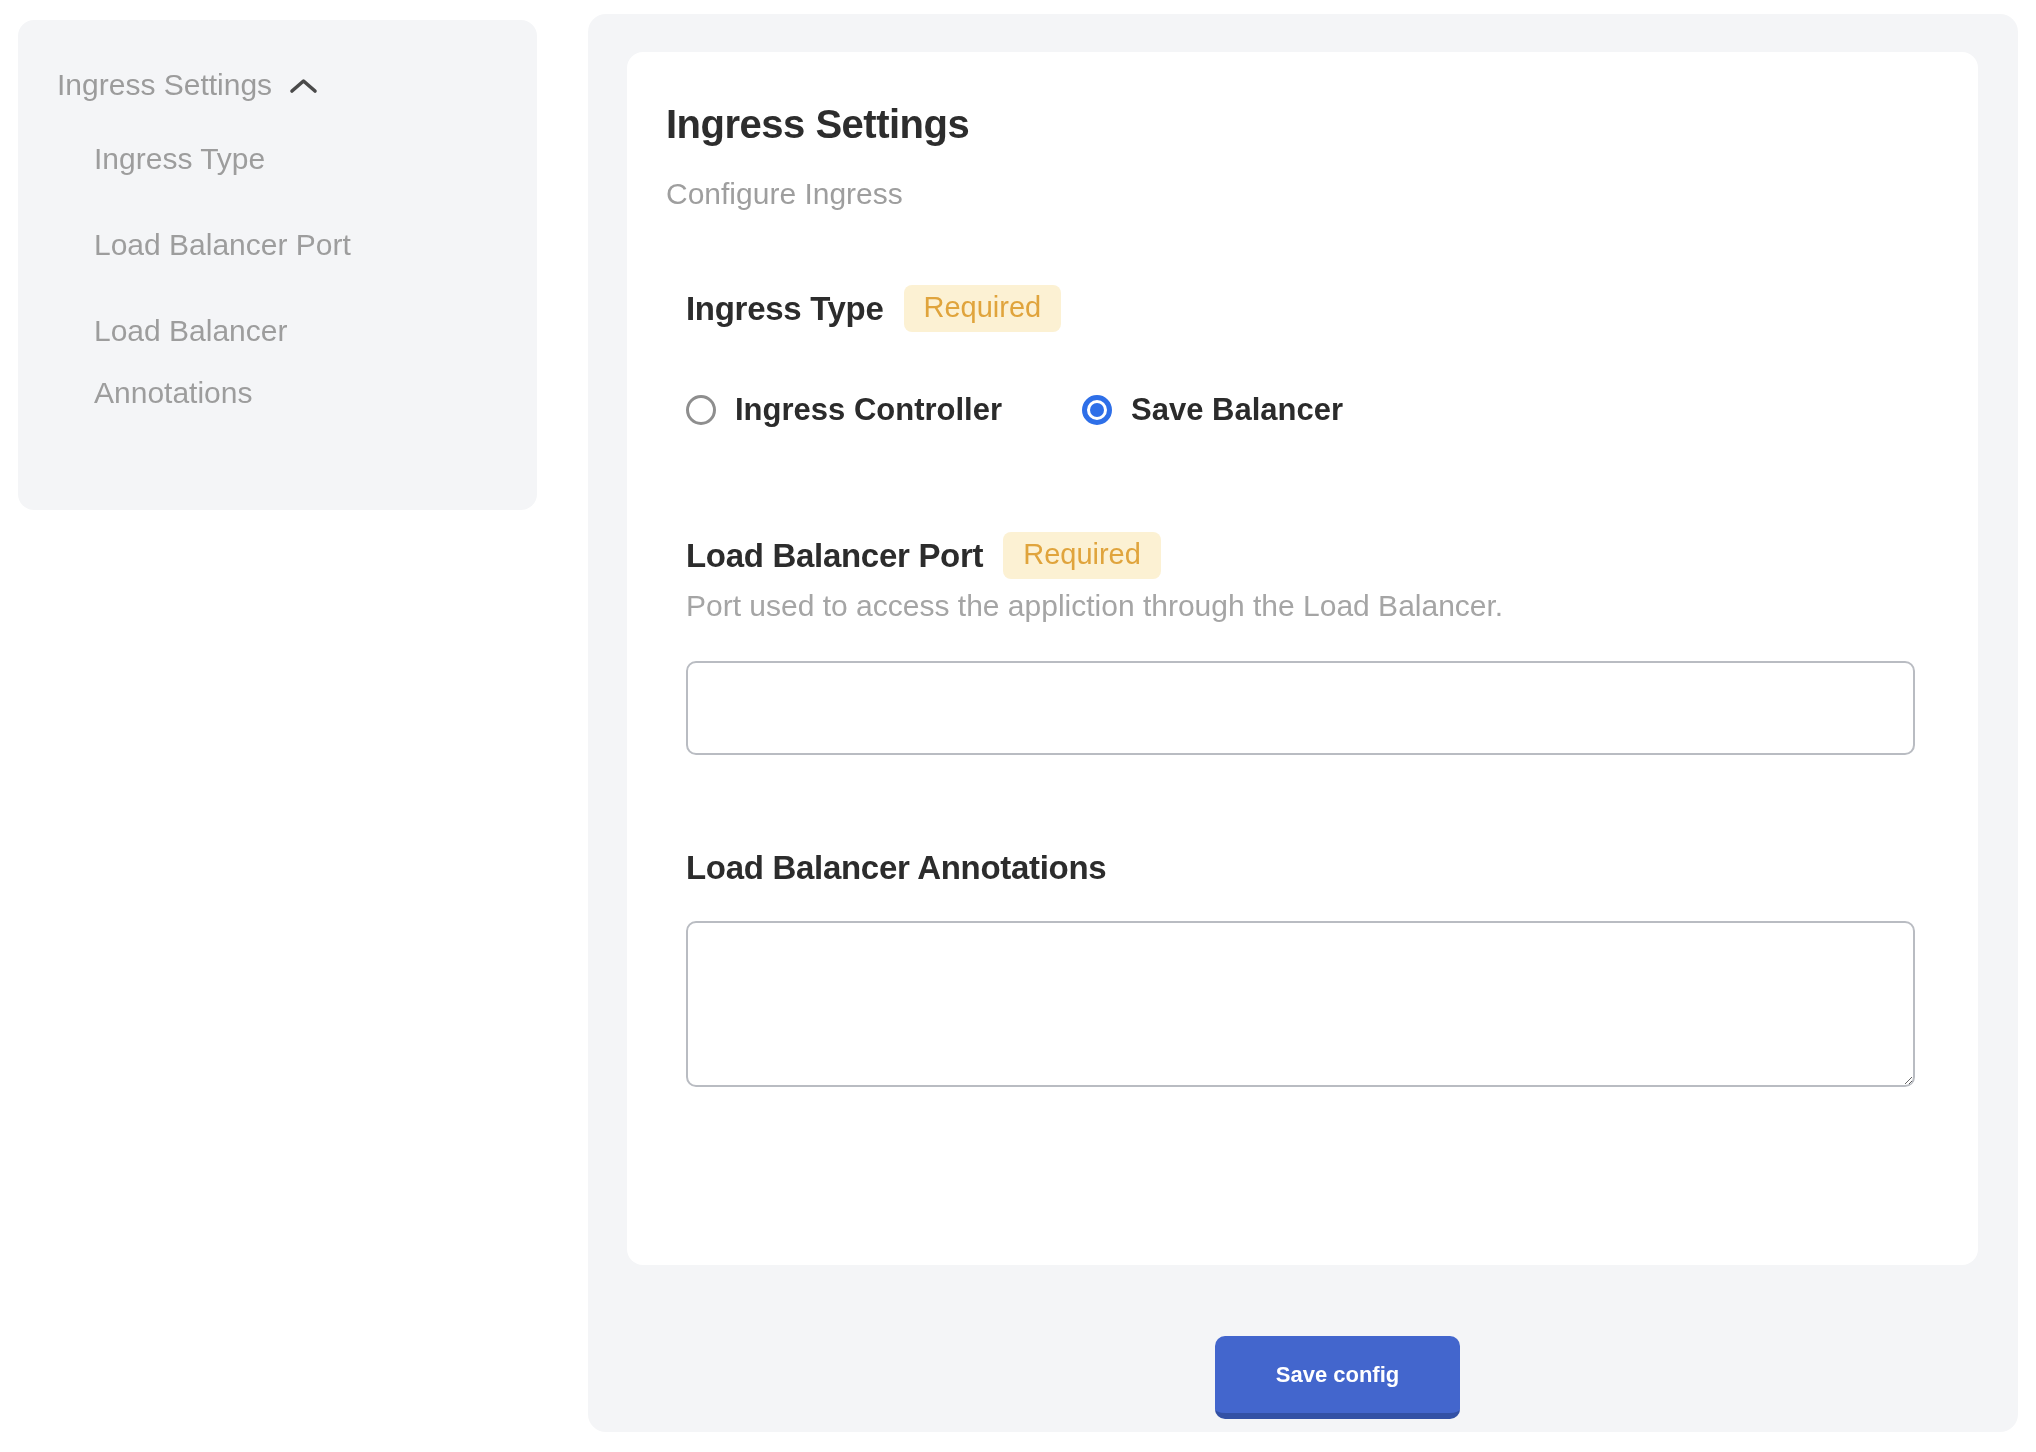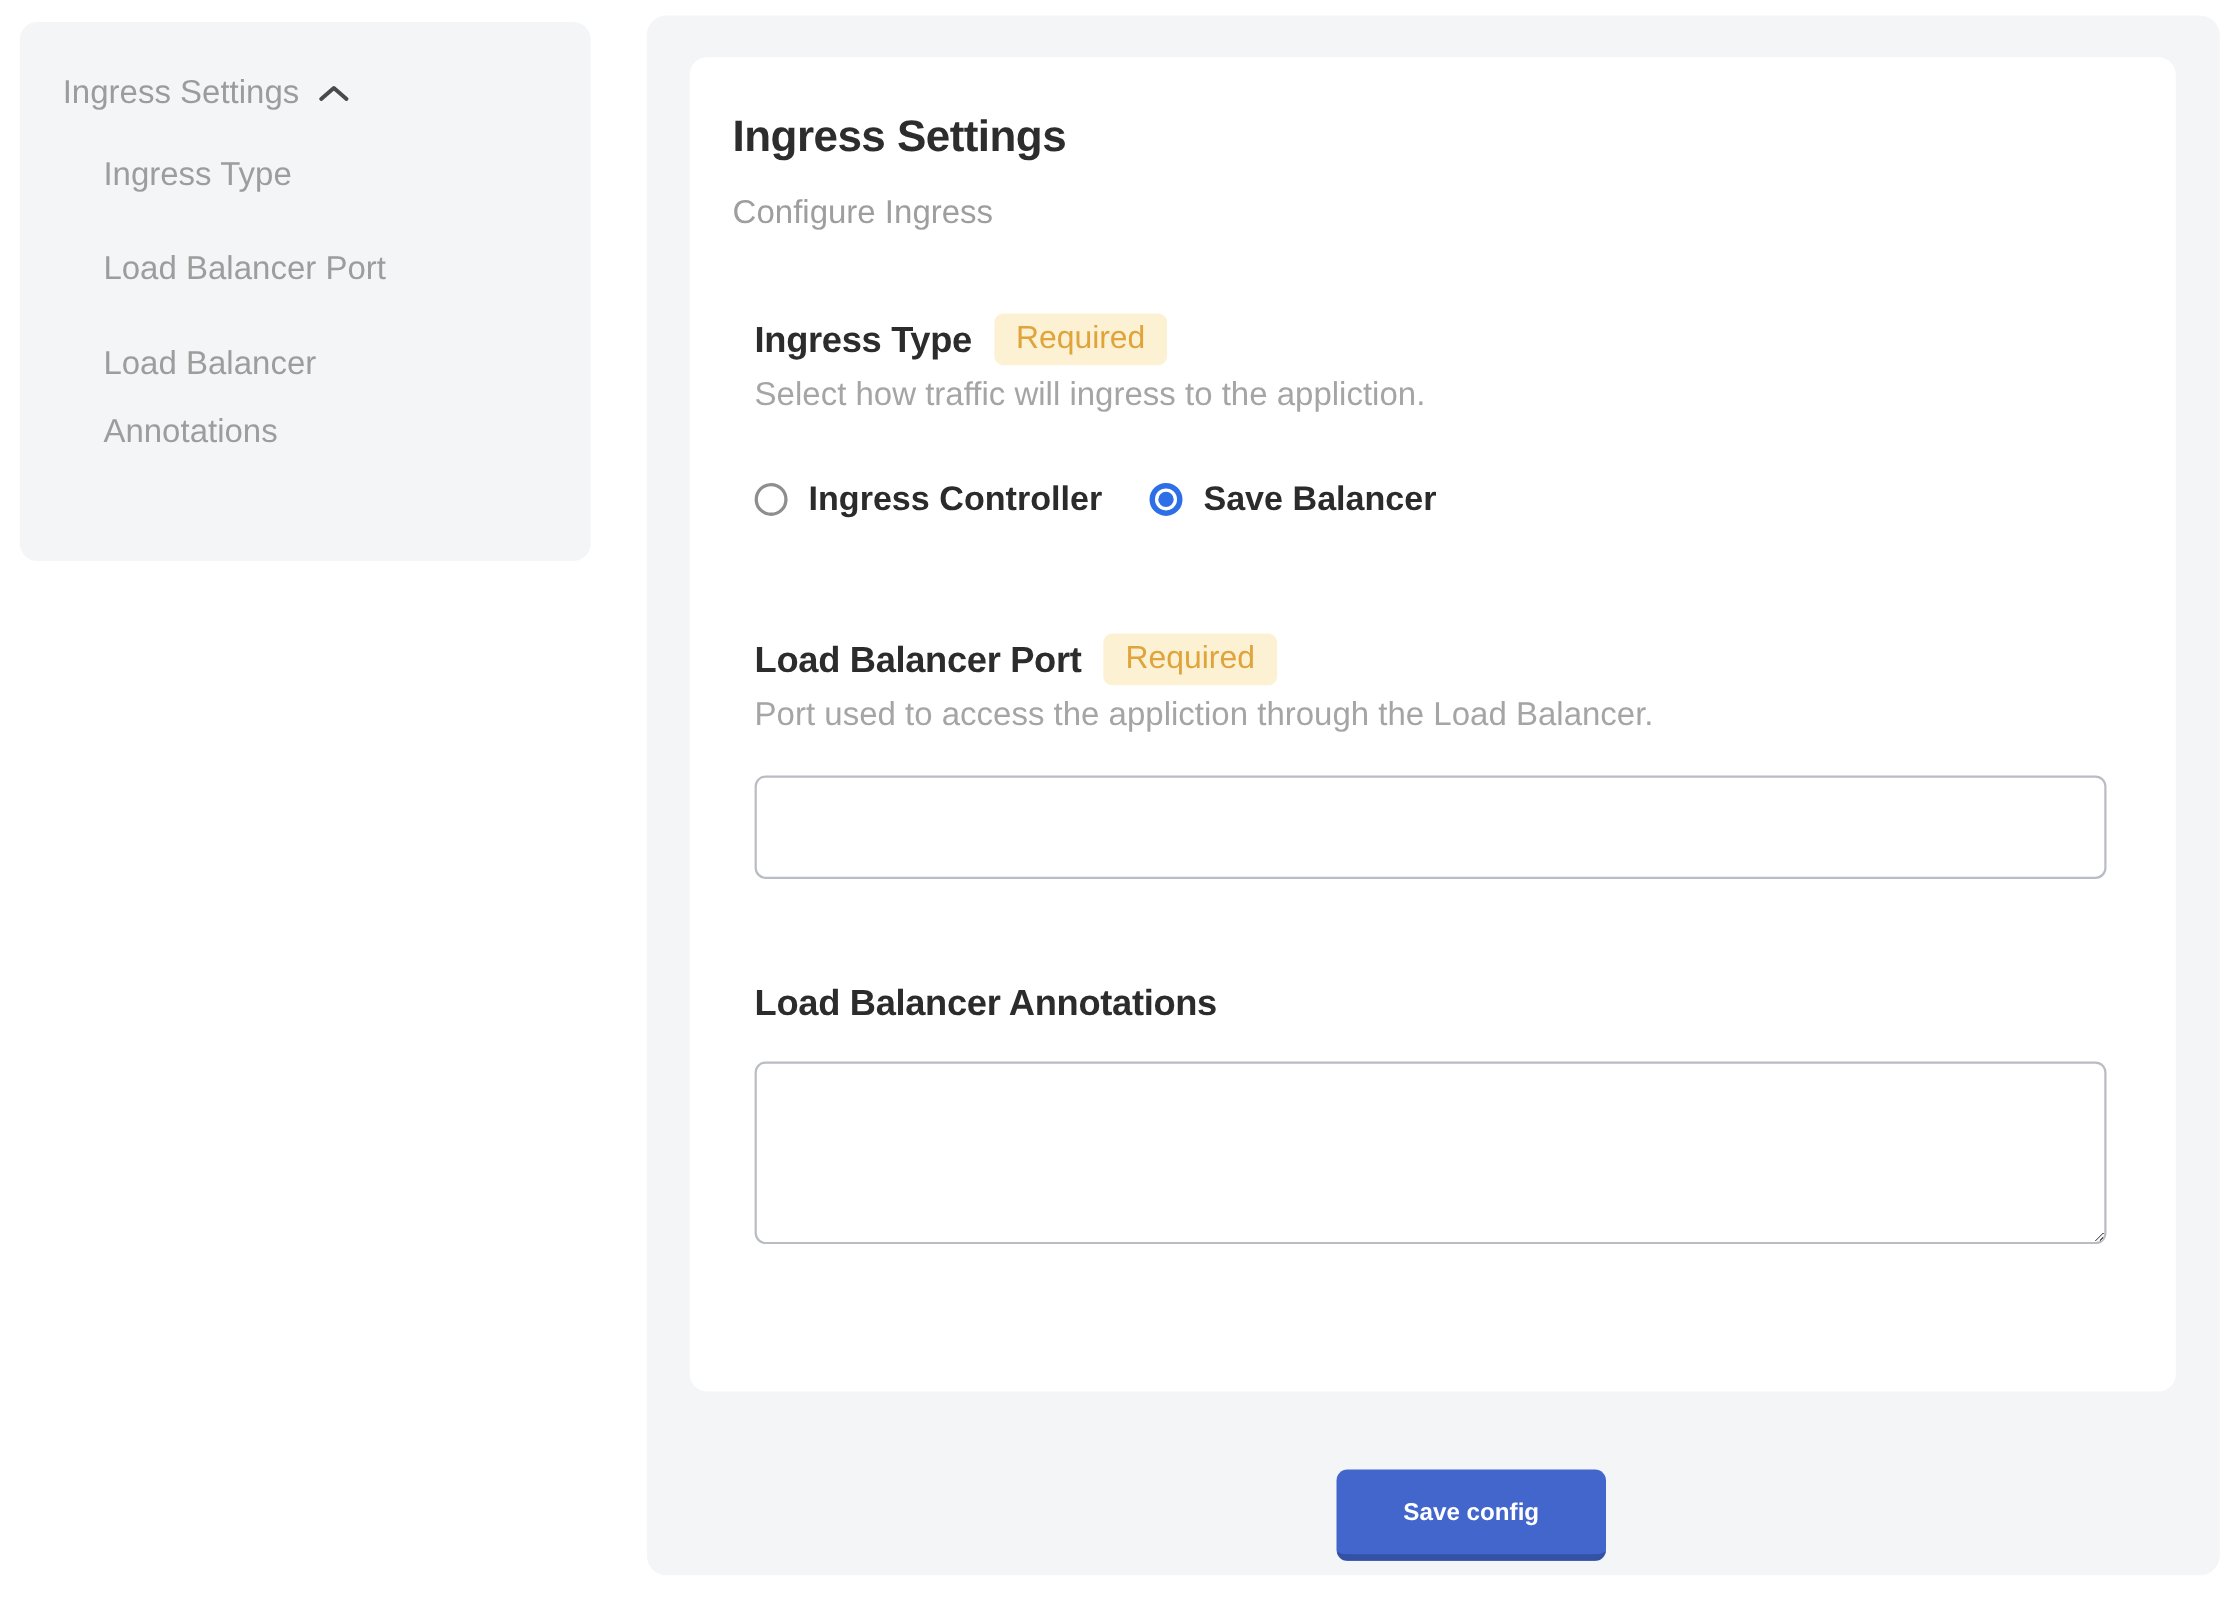--- a/index.html
+++ b/index.html
@@ -27,21 +27,21 @@
   .section-1 { margin-top:74px; }
   .section-2 { margin-top:104px; }
   .section-3 { margin-top:94px; }
 
   .sec-head { display:flex; align-items:center; }
   .sec-title { font-size:33px; font-weight:700; color:#2c2c2c; letter-spacing:-0.3px; }
   .badge { margin-left:20px; background:#fcf1d3; color:#e0a43c; font-size:29px;
     padding:6px 20px 8px; border-radius:8px; }
   .sec-desc { margin-top:10px; font-size:30px; color:#a5a5a5; }
 
-  .radio-row { margin-top:60px; display:flex; align-items:center; gap:43px; }
+  .radio-row { margin-top:60px; display:flex; align-items:center; gap:80px; }
   .radio-group { display:flex; align-items:center; cursor:pointer; }
   .radio-circle { width:30px; height:30px; border-radius:50%; border:3px solid #8e8e8e;
     position:relative; flex:0 0 auto; }
   .radio-circle.selected { border:5px solid #2e6fe8; }
   .radio-circle.selected::after { content:""; position:absolute; left:50%; top:50%;
     width:14px; height:14px; border-radius:50%; background:#2e6fe8;
     transform:translate(-50%,-50%); }
   .radio-label { margin-left:19px; font-size:31px; font-weight:600; color:#2b2b2b; }
 
   .text-input { margin-top:38px; width:1229px; height:94px; border:2px solid #b9bcc2;
@@ -85,21 +85,20 @@
     <h1 class="card-title">Ingress Settings</h1>
     <div class="card-subtitle">Configure Ingress</div>
 
     <div class="sections">
 
       <div class="section-1">
         <div class="sec-head">
           <span class="sec-title">Ingress Type</span>
           <span class="badge">Required</span>
         </div>
-        <div class="sec-desc">Select how traffic will ingress to the appliction.</div>
         <div class="radio-row">
           <div class="radio-group">
             <span class="radio-circle"></span>
             <span class="radio-label">Ingress Controller</span>
           </div>
           <div class="radio-group">
             <span class="radio-circle selected"></span>
             <span class="radio-label">Save Balancer</span>
           </div>
         </div>

